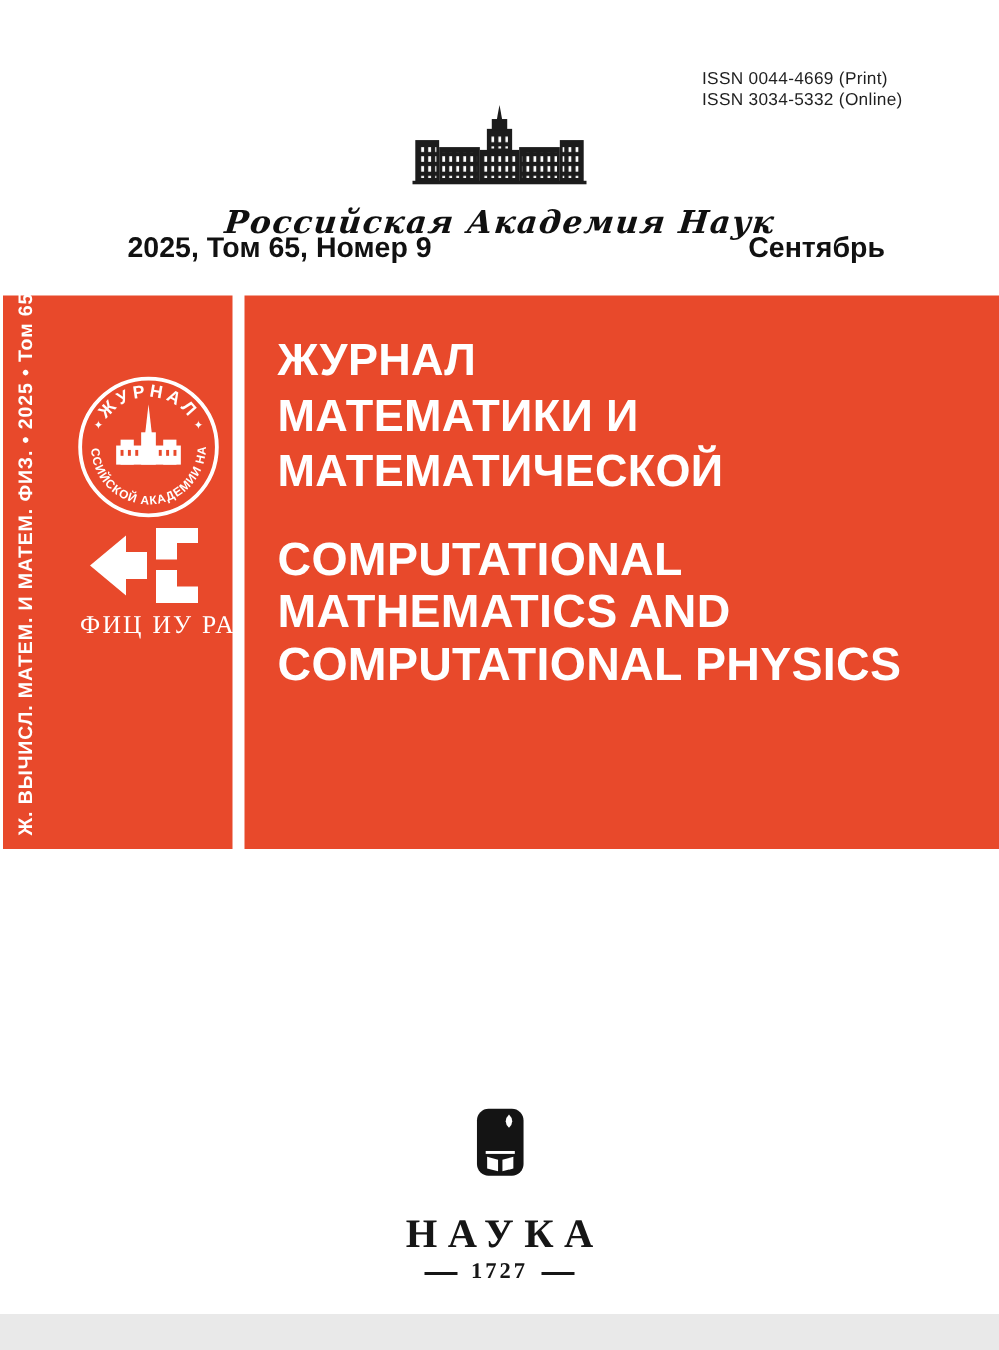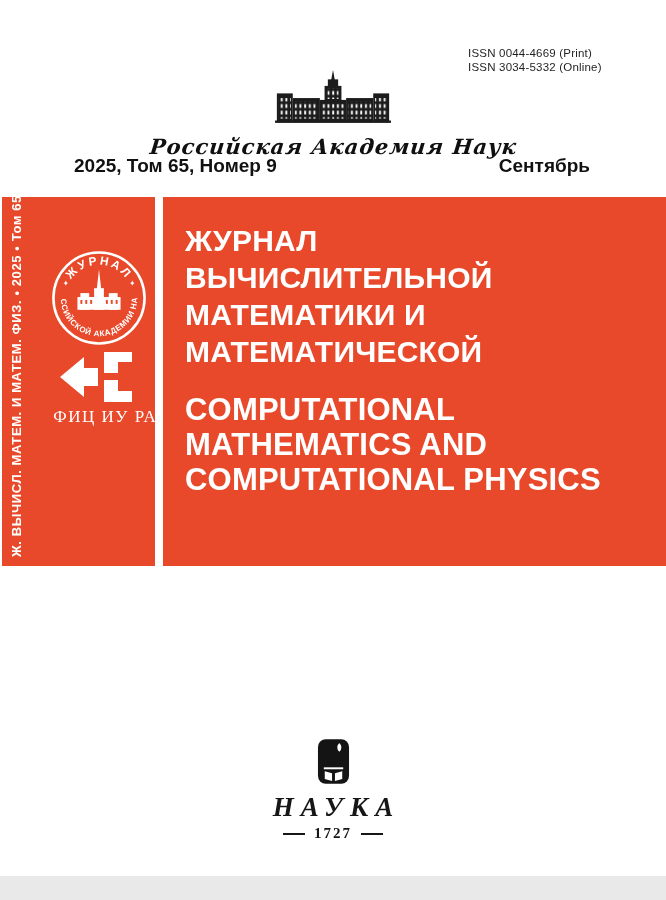--- a/index.html
+++ b/index.html
@@ -16,21 +16,21 @@
   .ras-logo{
     position:absolute;left:0;top:70px;width:666px;
     display:flex;flex-direction:column;align-items:center;
   }
   .ras-script{
     margin-top:2px;
     font-family:"DejaVu Serif",serif;font-style:italic;font-weight:bold;
     font-size:21px;letter-spacing:1px;color:#101010;transform:skewX(-6deg);
   }
   .date-row{
-    position:absolute;left:74px;right:76px;top:155px;
+    position:absolute;left:85px;right:76px;top:155px;
     display:flex;justify-content:space-between;align-items:baseline;
     font-size:19px;font-weight:bold;color:#111;
   }
   
   .sidebar{
     position:absolute;left:2px;top:197px;width:153px;height:369px;
     background:#E8492B;
   }
   .main-panel{
     position:absolute;left:163px;top:197px;width:503px;height:369px;
@@ -54,23 +54,23 @@
     letter-spacing:0.2px;white-space:nowrap;
   }
   .title-en{margin-top:22px;}
   .title-en div{font-size:31px;line-height:35px;}
   
   .publisher{
     position:absolute;left:0;top:738px;width:666px;
     display:flex;flex-direction:column;align-items:center;
   }
   .pub-name{
-    margin-top:3px;
+    margin-top:17px;
     font-family:"Liberation Serif",serif;font-weight:bold;font-size:27px;
-    letter-spacing:7px;text-indent:7px;color:#161616;font-style:italic;
+    letter-spacing:7px;text-indent:7px;color:#161616;
   }
   .pub-year{
     margin-top:2px;display:flex;align-items:center;gap:9px;
     font-family:"Liberation Serif",serif;font-weight:bold;font-size:15px;
     letter-spacing:2px;color:#161616;
   }
   .pub-year .dash{width:22px;height:2px;background:#161616;}
 </style>
 </head>
 <body>
@@ -162,21 +162,20 @@
           <polygon points="46,30 60,30 60,41 74,41 74,52 46,52 46,41"></polygon>
         </g>
       </svg>
     </span>
     <div class="fitz-label">ФИЦ ИУ РАН</div>
   </div>
 
   <div class="main-panel">
     <div class="title-ru">
       <div>ЖУРНАЛ</div>
-      <div>ВЫЧИСЛИТЕЛЬНОЙ</div>
       <div>МАТЕМАТИКИ И</div>
       <div>МАТЕМАТИЧЕСКОЙ</div>
     </div>
     <div class="title-en">
       <div>COMPUTATIONAL</div>
       <div>MATHEMATICS AND</div>
       <div>COMPUTATIONAL PHYSICS</div>
     </div>
   </div>
 

